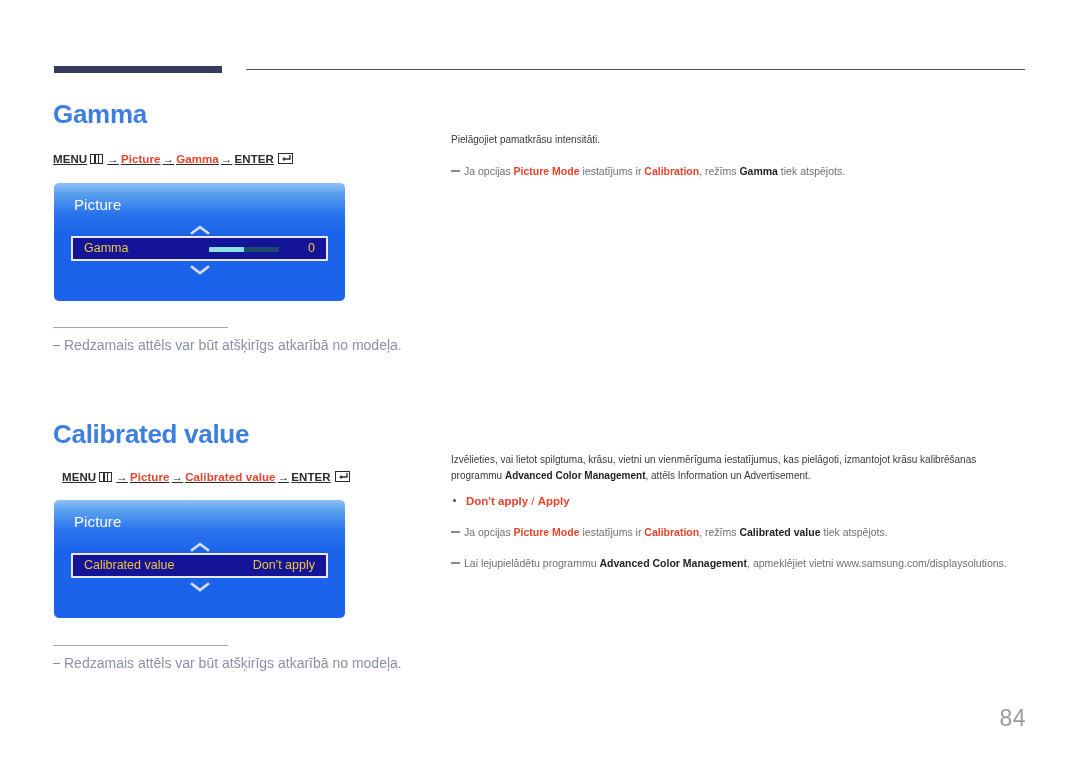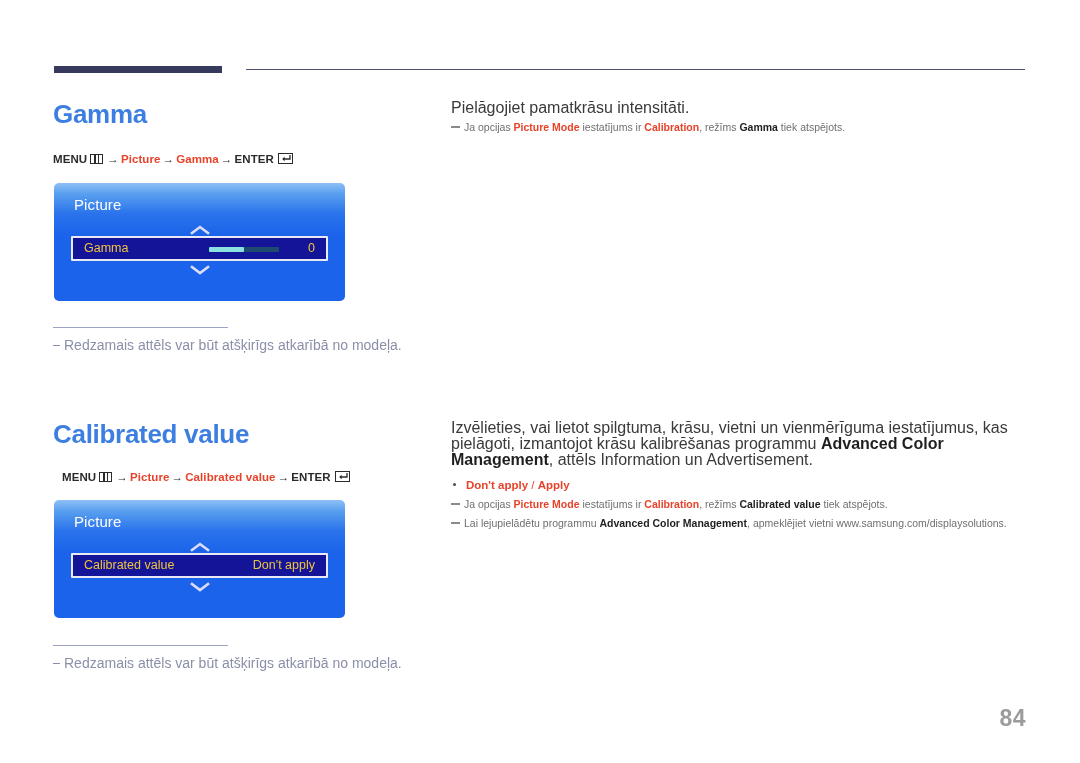--- a/index.html
+++ b/index.html
@@ -52,20 +52,21 @@
   .heading.h-calib { left: 53px; top: 419px; }
 
   
   .menupath {
     position: absolute;
     font-size: 11.5px;
     font-weight: bold;
     color: #2b2b2b;
     white-space: nowrap;
     letter-spacing: 0.1px;
+    text-decoration: underline;
   }
   .menupath.mp-gamma { left: 53px; top: 153px; }
   .menupath.mp-calib { left: 53px; top: 471px; padding-left: 9px; }
   .menupath .red { color: #e8432a; }
   .menupath .arrow { color: #2b2b2b; font-weight: normal; padding: 0 2px; }
 
   .icon-menu {
     display: inline-block;
     width: 13px;
     height: 10px;
@@ -199,31 +200,32 @@
     vertical-align: 4px;
     margin-right: 4px;
   }
 
   
   .rcol { position: absolute; left: 451px; width: 574px; }
   .rcol.rc-gamma { top: 100px; }
   .rcol.rc-calib { top: 420px; }
 
   .body-text {
-    font-size: 16px;
+    font-size: 10px;
     line-height: 16px;
     color: #3a3a3a;
+    margin-top: 32px;
   }
   .body-text b { font-weight: bold; color: #1f1f1f; }
 
   .note {
     font-size: 10.5px;
     line-height: 16px;
     color: #6f6f6f;
-    margin-top: 3px;
+    margin-top: 15px;
     position: relative;
     padding-left: 13px;
   }
   .note .nd {
     position: absolute;
     left: 0;
     top: 7px;
     width: 9px;
     height: 2px;
     background: #8a8a8a;
@@ -251,21 +253,20 @@
   .bullet .sep { color: #e8432a; font-weight: normal; }
 
   
   .pageno {
     position: absolute;
     right: 54px;
     top: 705px;
     font-size: 23px;
     color: #9b9b9b;
     letter-spacing: 0.5px;
-    font-weight: bold;
   }
 </style>
 </head>
 <body>
 
 <div class="hdr-bar"></div>
 <div class="hdr-line"></div>
 
 <div class="section sec-gamma">
 

